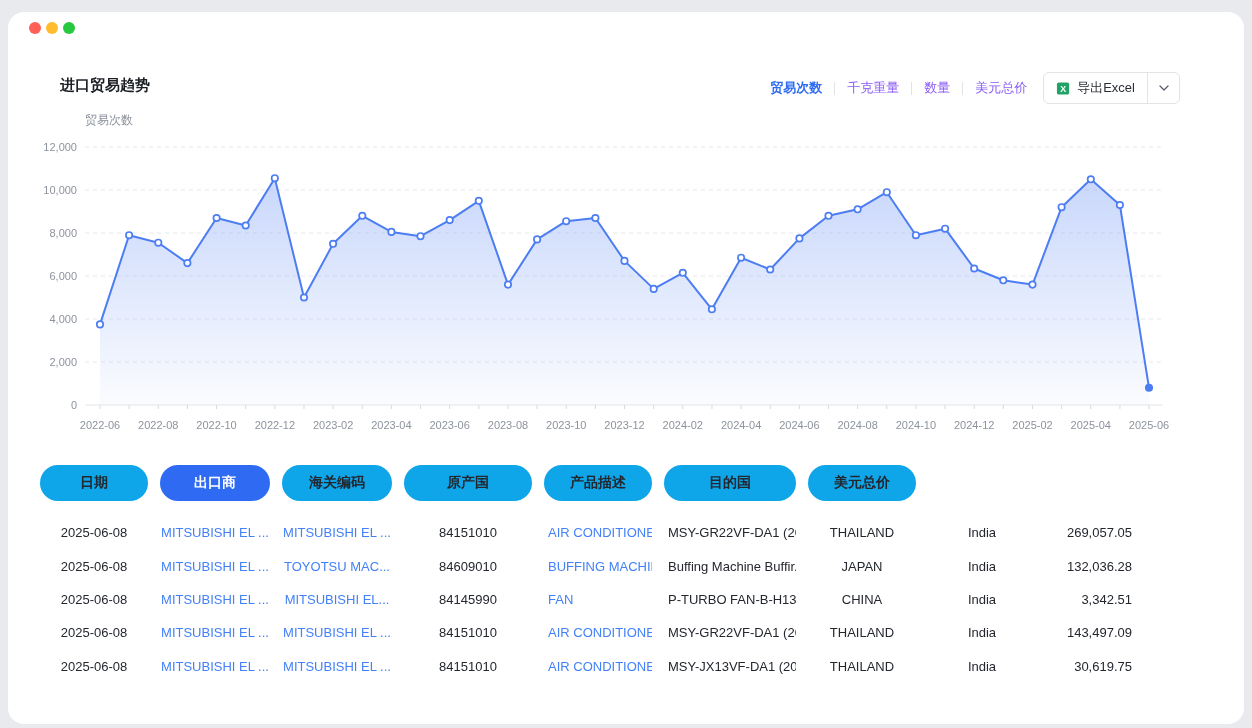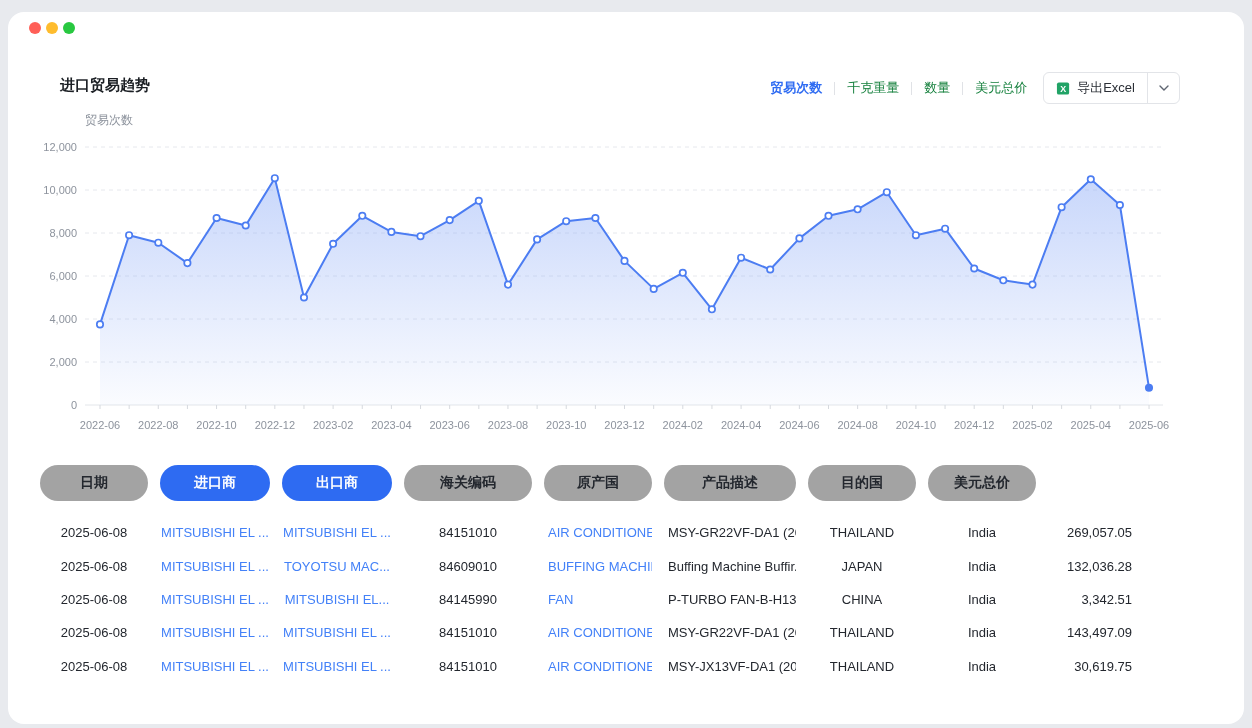--- a/index.html
+++ b/index.html
@@ -17,21 +17,21 @@
   .tl-dot { width:12px; height:12px; border-radius:50%; }
   .page-title {
     position:absolute; left:52px; top:64px;
     font-size:15px; font-weight:700; color:#1b1f24;
   }
   .header-right {
     position:absolute; top:60px; right:64px; height:32px;
     display:flex; align-items:center;
   }
   .metric-tabs { display:flex; align-items:center; margin-right:16px; }
-  .tab { font-size:13px; color:#15803d; cursor:pointer; white-space:nowrap; }
+  .tab { font-size:13px; color:#8b5cf6; cursor:pointer; white-space:nowrap; }
   .tab.active { color:#2e6bf2; font-weight:700; }
   .tab-sep { width:1px; height:13px; background:#e0e2e6; margin:0 12px; }
   .export-btn {
     display:flex; align-items:stretch; height:32px;
     border:1px solid #e2e4e8; border-radius:6px; background:#fff; overflow:hidden;
   }
   .export-main {
     display:flex; align-items:center; gap:6px; padding:0 12px;
     font-size:13px; color:#2b2f36; cursor:pointer;
   }
@@ -41,21 +41,21 @@
   }
   #chart-svg { position:absolute; left:0; top:92px; display:block; }
   #chart-svg text { font-family:"Liberation Sans","DejaVu Sans",sans-serif; }
   .pill-row, .trow {
     position:relative; display:grid; column-gap:12px;
     grid-template-columns:108px 110px 110px 128px 108px 132px 108px 108px 130px;
   }
   .pill-row { position:absolute; left:32px; top:453px; }
   .pill {
     height:36px; border-radius:18px; display:flex; align-items:center; justify-content:center;
-    background:#a3a3a3; color:#23272e; font-size:14px; font-weight:600; cursor:pointer;
+    background:#0ea5e9; color:#23272e; font-size:14px; font-weight:600; cursor:pointer;
     white-space:nowrap;
   }
   .pill.active { background:#2e6bf2; color:#ffffff; }
   .rows { position:absolute; left:32px; top:504px; }
   .trow { height:33.4px; align-items:center; font-size:13px; color:#23272e; }
   .trow > div { white-space:nowrap; overflow:hidden; }
   .c0,.c1,.c2,.c3,.c6,.c7 { text-align:center; }
   .c4,.c5 { text-align:left; padding-left:4px; }
   .c8 { text-align:right; padding-right:46px; }
   .link {
@@ -216,21 +216,20 @@
       <circle cx="995.3" cy="176.3" r="3.2" fill="#ffffff" stroke="#4c7df2" stroke-width="1.7"></circle>
       <circle cx="1024.5" cy="180.6" r="3.2" fill="#ffffff" stroke="#4c7df2" stroke-width="1.7"></circle>
       <circle cx="1053.6" cy="103.2" r="3.2" fill="#ffffff" stroke="#4c7df2" stroke-width="1.7"></circle>
       <circle cx="1082.8" cy="75.3" r="3.2" fill="#ffffff" stroke="#4c7df2" stroke-width="1.7"></circle>
       <circle cx="1111.9" cy="101.0" r="3.2" fill="#ffffff" stroke="#4c7df2" stroke-width="1.7"></circle>
       <circle cx="1141.0" cy="283.8" r="3.2" fill="#4c7df2" stroke="#4c7df2" stroke-width="1.7"></circle>
     </svg>
 
   <div class="pill-row">
       <div class="pill">日期</div>
-      <div class="pill active">进口商</div>
       <div class="pill active">出口商</div>
       <div class="pill">海关编码</div>
       <div class="pill">原产国</div>
       <div class="pill">产品描述</div>
       <div class="pill">目的国</div>
       <div class="pill">美元总价</div>
     </div>
   <div class="rows">
       <div class="trow">
         <div class="c0">2025-06-08</div>

